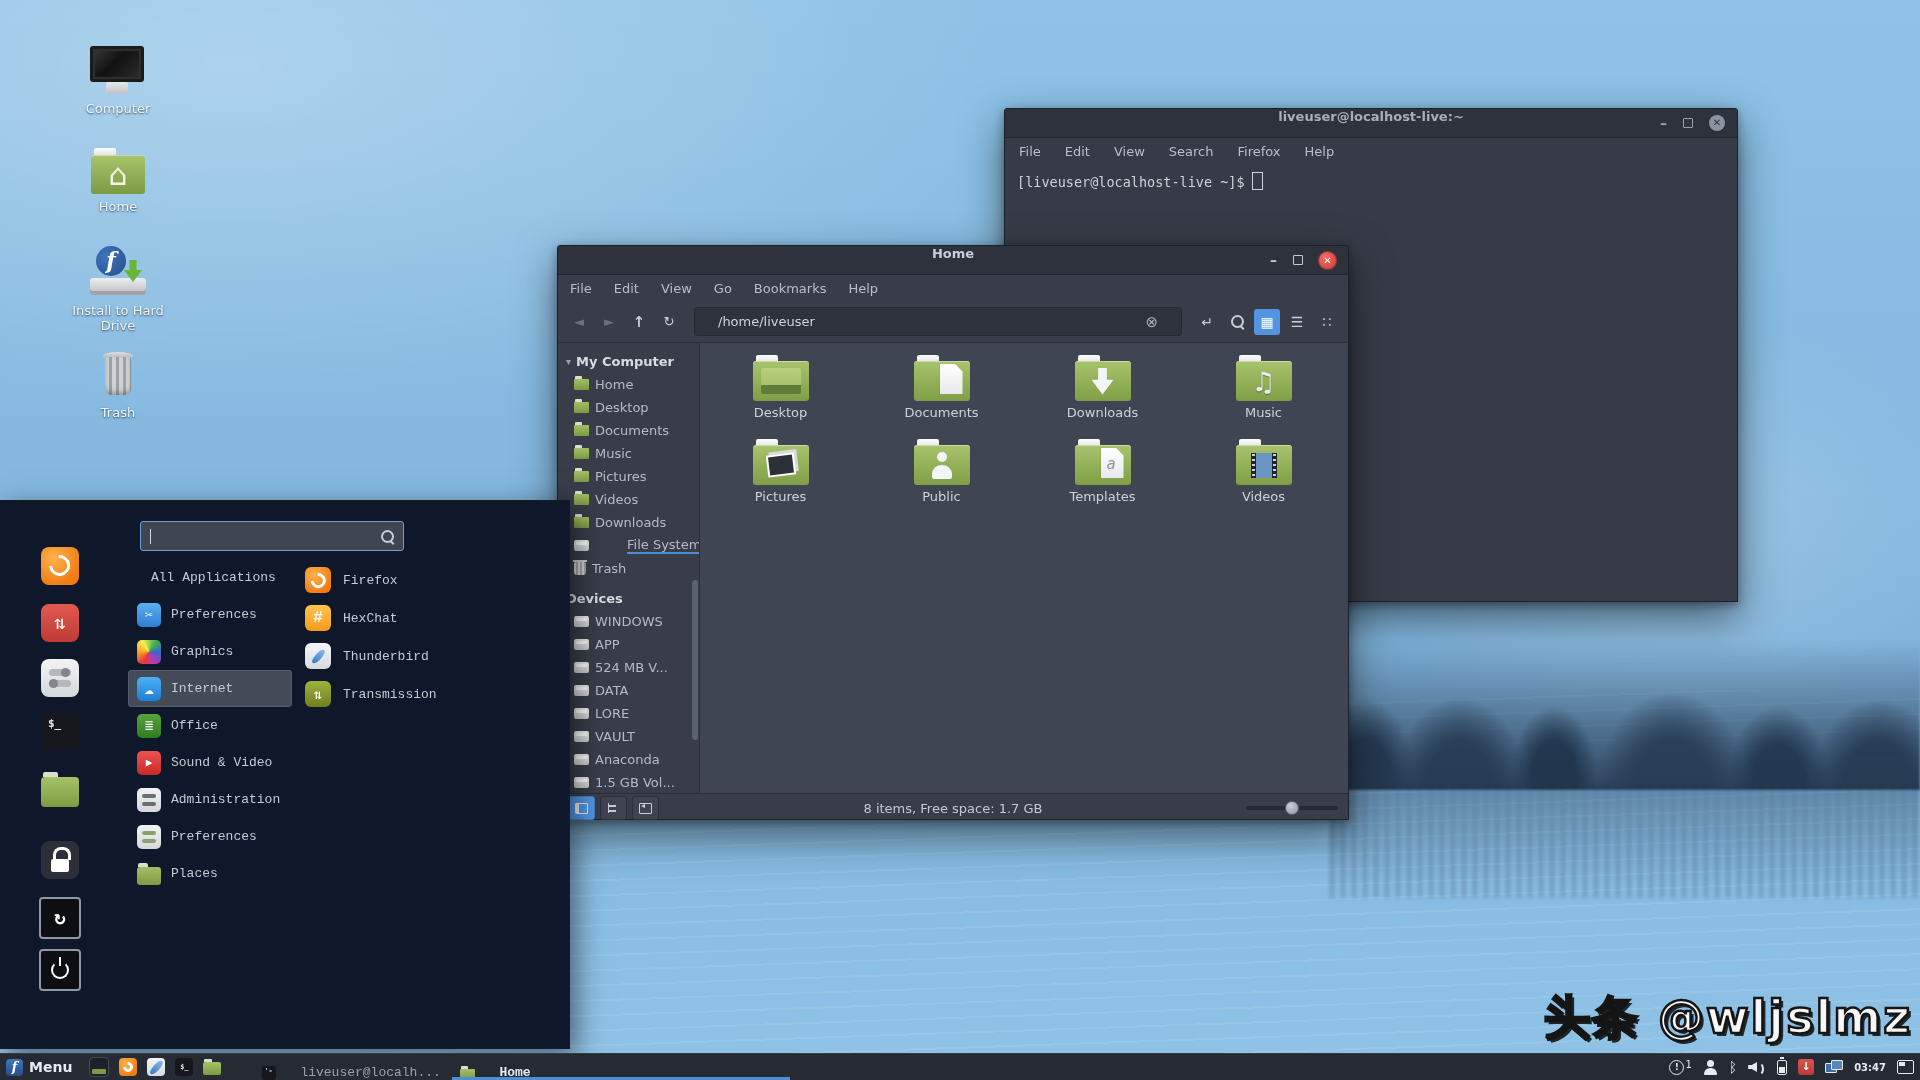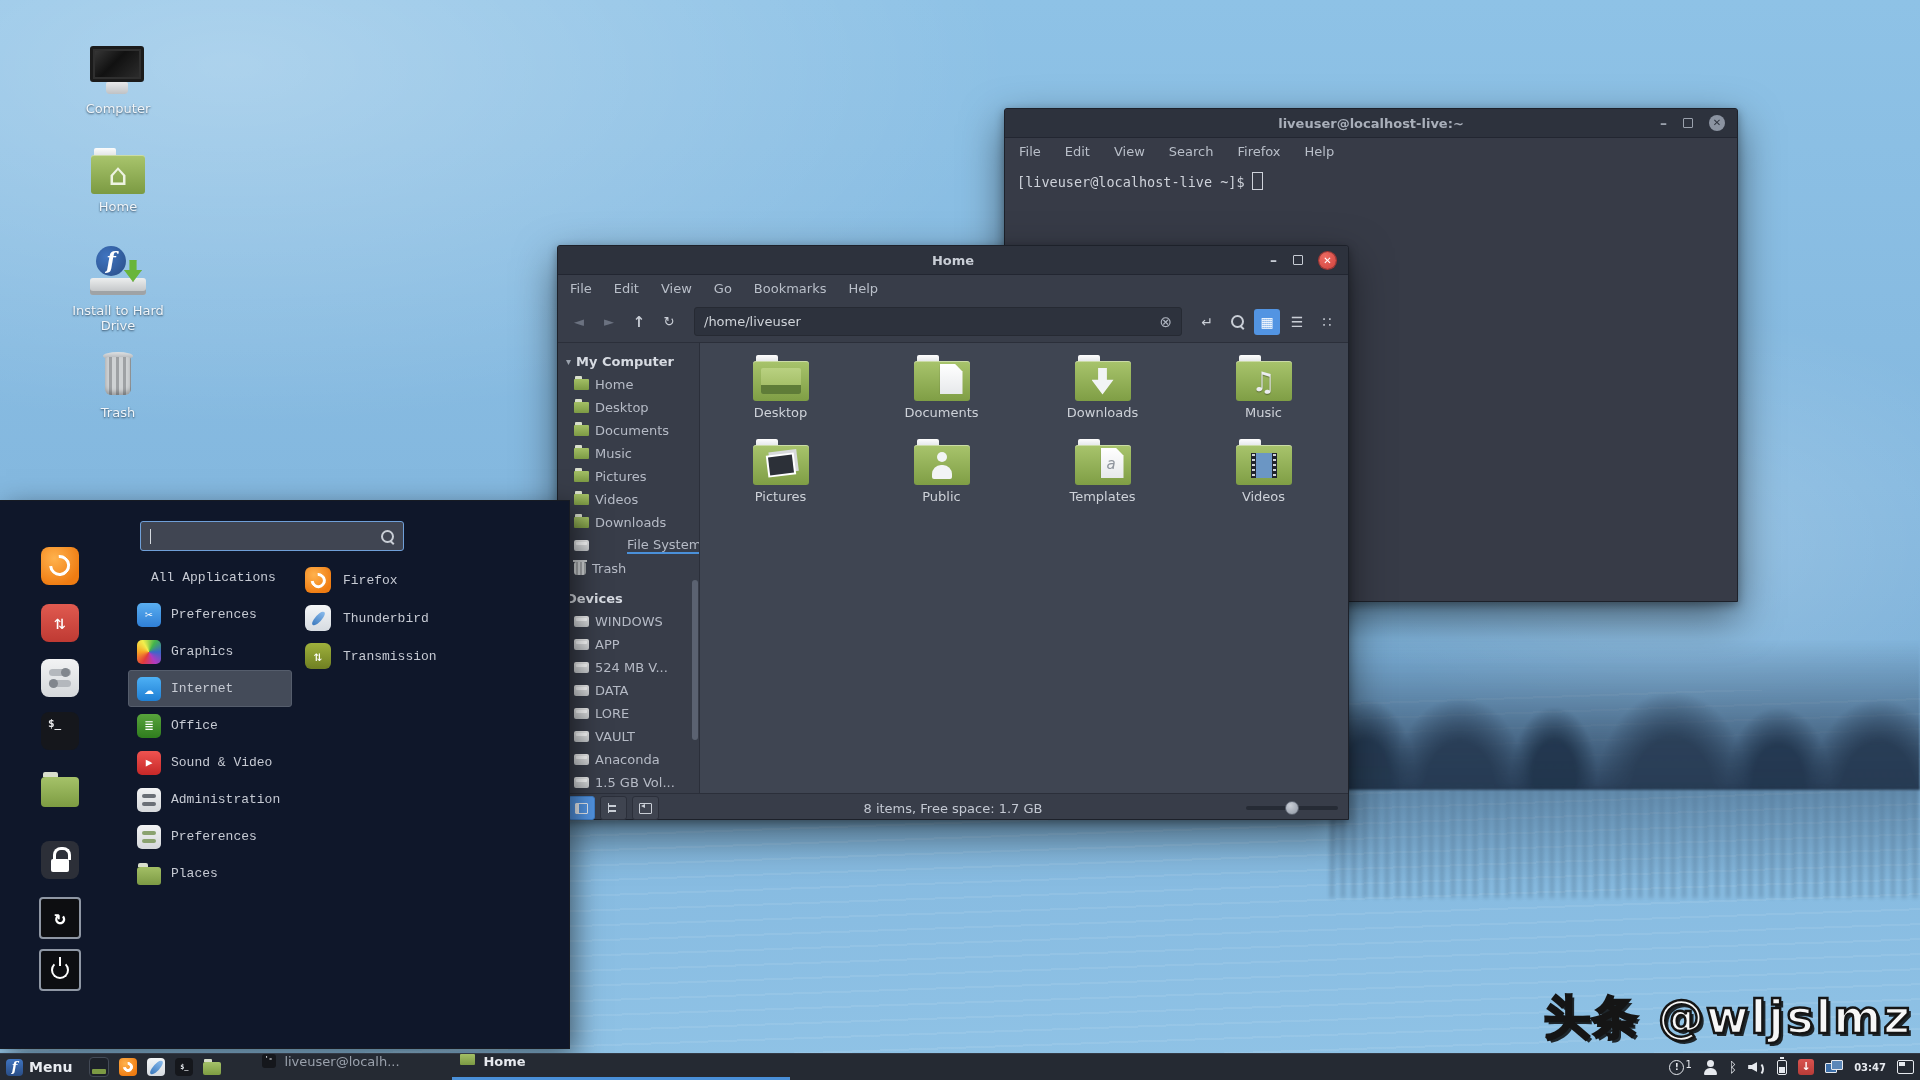--- a/index.html
+++ b/index.html
@@ -55,21 +55,21 @@
   .dico-trash::before{content:"";position:absolute;left:47px;top:4px;width:30px;height:8px;border-radius:50%;
     background:linear-gradient(#dfe1e3,#a8abae);}
   .dico-trash::after{content:"";position:absolute;left:49px;top:9px;width:26px;height:38px;
     border-radius:3px 3px 6px 6px;
     background:repeating-linear-gradient(90deg,#cfd2d4 0 4px,#9ea1a4 4px 7px);box-shadow:inset 0 -3px 4px rgba(0,0,0,.25);}
 
   
   .window{position:absolute;background:#373b47;border:1px solid #1d212a;border-radius:3px 3px 0 0;
     box-shadow:0 16px 42px rgba(0,0,0,.5), 0 3px 10px rgba(0,0,0,.35);}
   .titlebar{height:28px;background:#2d323d;border-bottom:1px solid #222631;border-radius:3px 3px 0 0;
-    position:relative;display:flex;align-items:center;justify-content:center;}
+    position:relative;display:flex;align-items:flex-start;justify-content:center;}
   .t-title{font-weight:bold;font-size:13px;color:#c9ced6;}
   .tb-buttons{position:absolute;right:12px;top:0;height:100%;display:flex;align-items:center;gap:16px;}
   .btn-min{color:#9aa1ac;font-weight:bold;font-size:14px;line-height:10px;cursor:default;}
   .btn-max{width:8px;height:8px;border:1.5px solid #9aa1ac;border-radius:1px;}
   .btn-close-gray{width:16px;height:16px;border-radius:50%;background:#8b93a1;color:#2d323d;
     font-size:10px;font-weight:bold;line-height:16px;text-align:center;}
   .btn-close-red{width:17px;height:17px;border-radius:50%;background:radial-gradient(circle at 35% 30%,#ef6b62,#cf423c);
     color:#fff;font-size:10px;font-weight:bold;line-height:17px;text-align:center;box-shadow:0 0 0 1px #a93732;}
   .menubar{display:flex;align-items:center;gap:24px;padding:0 14px;height:26px;color:#b9bfc9;font-size:13px;}
   .menubar span{cursor:default;}
@@ -81,21 +81,21 @@
   .cursor{display:inline-block;width:9px;height:16px;border:1px solid #ced2da;margin-left:7px;vertical-align:text-bottom;}
 
   
   .nemo{left:557px;top:245px;width:790px;height:573px;background:#383d49;}
   .nemo .titlebar{background:#2d323d;}
   .n-toolbar{height:41px;display:flex;align-items:center;padding:0 8px;gap:4px;border-bottom:1px solid #2b2f3a;}
   .nav-btn{width:26px;text-align:center;font-size:13px;color:#c9ced6;cursor:default;}
   .nav-btn.dim{color:#6b7280;}
   .nav-up{font-size:15px;font-weight:bold;}
   .pathbar{flex:1;height:27px;margin:0 8px;background:#2d323d;border:1px solid #262a33;border-radius:3px;
-    display:flex;align-items:center;padding:0 9px;color:#d0d4da;font-size:13px;}
+    display:flex;align-items:center;padding:0 23px;color:#d0d4da;font-size:13px;}
   .pathbar .clear-ic{margin-left:auto;color:#aeb4bf;font-size:15px;}
   .tool-btn{width:26px;height:26px;display:flex;align-items:center;justify-content:center;
     color:#c9ced6;font-size:14px;border-radius:3px;}
   .tool-btn.active{background:#5294e2;color:#fff;}
   .mag{width:9px;height:9px;border:2px solid #c9ced6;border-radius:50%;position:relative;}
   .mag::after{content:"";position:absolute;width:2px;height:5px;background:#c9ced6;left:8px;top:8px;transform:rotate(-45deg);}
   .n-body{display:flex;height:450px;}
   .n-side{width:141px;background:#383d49;border-right:1px solid #2b2f3a;padding-top:6px;position:relative;
     overflow:hidden;font-size:13px;}
   .side-header{display:flex;align-items:center;gap:5px;height:24px;padding-left:8px;
@@ -256,22 +256,22 @@
   .tb-ic{width:18px;height:18px;border-radius:4px;position:relative;margin:0 5px;display:flex;
     align-items:center;justify-content:center;}
   .tb-ic[data-icon="show-desktop"]{background:#1d2129;border:1px solid #434a56;}
   .tb-ic[data-icon="show-desktop"]::after{content:"";position:absolute;left:2px;right:2px;bottom:2px;height:5px;
     background:#7c9a44;border-radius:1px;}
   .tb-ic[data-icon="terminal"]{background:#15171c;}
   .tb-ic[data-icon="terminal"]::after{content:"$_";color:#dfe2e6;font:bold 7px "DejaVu Sans Mono",monospace;}
   .tb-ic[data-icon="files"]{background:linear-gradient(#a5c269,#7d9c42);height:13px;border-radius:2px;margin-top:3px;}
   .tb-ic[data-icon="files"]::before{content:"";position:absolute;top:-3px;left:1px;width:8px;height:3px;
     background:#d9dfcc;border-radius:1px 1px 0 0;}
-  .win-btn{display:flex;align-items:flex-start;gap:8px;height:100%;padding:0 8px;color:#9aa1ac;
-    font-size:13px;position:relative;white-space:nowrap;overflow:hidden;}
+  .win-btn{display:flex;align-items:flex-end;gap:24px;height:100%;padding:0 8px;color:#9aa1ac;
+    font-size:13px;position:relative;white-space:nowrap;overflow:hidden;font-family:Liberation Mono, monospace;}
   .win-btn .mini{flex:none;}
   .win-btn.one{margin-left:28px;width:168px;}
   .win-btn.two{margin-left:14px;width:322px;color:#e6e9ee;font-weight:bold;}
   .win-btn.two::after{content:"";position:absolute;left:0;right:0;bottom:0;height:3px;background:#4a90d9;}
   .mini-term{width:14px;height:14px;border-radius:3px;background:#15171c;position:relative;}
   .mini-term::after{content:"'-";position:absolute;left:2px;top:1px;color:#dfe2e6;font:bold 7px monospace;}
   .mini-folder{width:15px;height:11px;border-radius:1px;background:linear-gradient(#a3bf65,#7c9a44);position:relative;}
   .mini-folder::before{content:"";position:absolute;top:-3px;left:1px;width:7px;height:3px;
     background:#d9dfcc;border-radius:1px 1px 0 0;}
   .tray{margin-left:auto;display:flex;align-items:center;gap:11px;color:#e6e9ee;}
@@ -633,20 +633,24 @@
           <span class="cat-label">Places</span>
         </div>
     </div>
 
     <div class="apps">
       <div class="app-row">
           <span class="app-ic" data-icon="firefox"></span>
           <span>Firefox</span>
         </div>
       <div class="app-row">
+          <span class="app-ic" data-icon="hexchat"></span>
+          <span>HexChat</span>
+        </div>
+      <div class="app-row">
           <span class="app-ic" data-icon="thunderbird"></span>
           <span>Thunderbird</span>
         </div>
       <div class="app-row">
           <span class="app-ic" data-icon="transmission"></span>
           <span>Transmission</span>
         </div>
     </div>
   </div>
 

